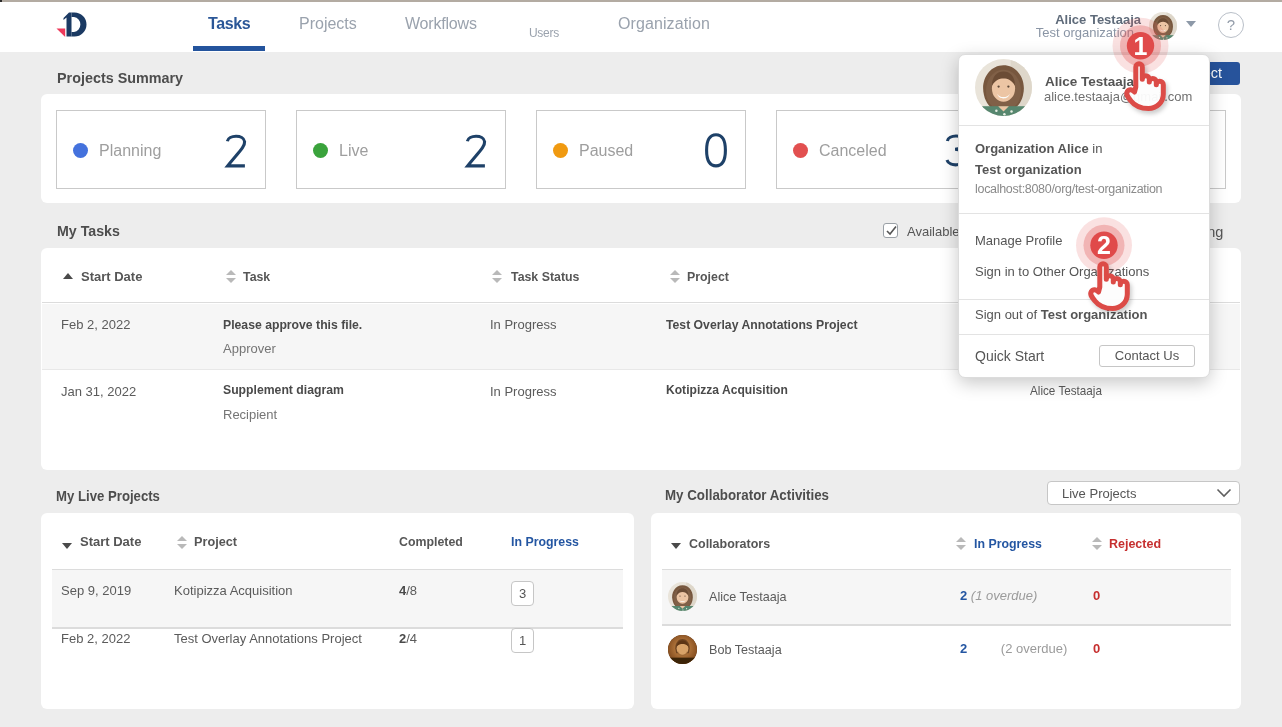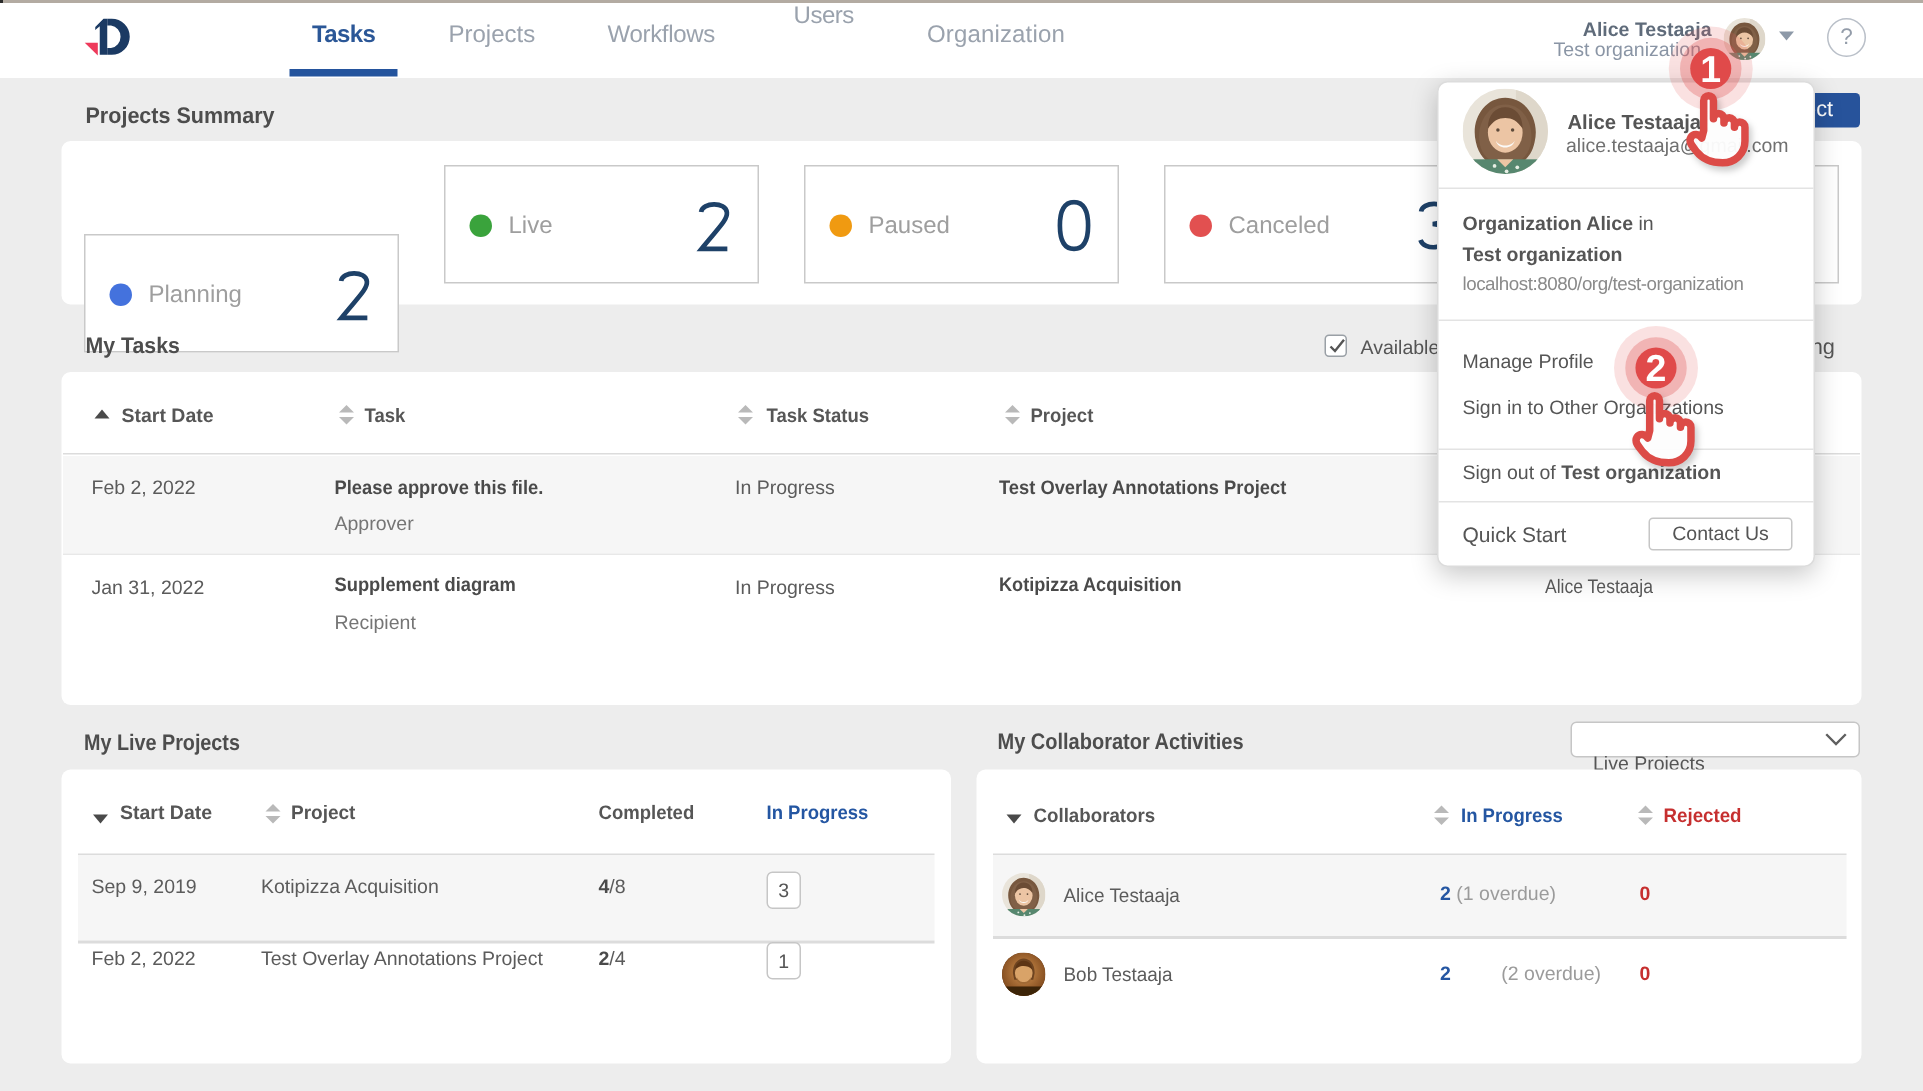--- a/index.html
+++ b/index.html
@@ -23,21 +23,21 @@
 <div class="abs" style="left:0;top:2px;width:1282px;height:50px;background:#fff;"></div>
 <svg class="abs" style="left:55px;top:11px;" width="36" height="27" viewBox="0 0 36 27">
   <polygon points="1.5,17.5 10.2,17.5 10.2,26" fill="#ee3a5b"></polygon>
   <path d="M11.5,25.5 L11.5,6.5 L8.5,9 L8.5,7 L14,1.5 L16.5,1.5 L16.5,25.5 Z" fill="#1b3a63"></path>
   <path d="M16.5,1.5 L19.5,1.5 A12,12 0 0 1 19.5,25.5 L16.5,25.5 L16.5,21 L19,21 A7.6,7.6 0 0 0 19,6 L16.5,6 Z" fill="#1b3a63"></path>
 </svg>
 <div class="abs" style="left:208px;top:15px;font-size:16px;font-weight:bold;color:#2b5797;letter-spacing:-0.4px;">Tasks</div>
 <div class="abs" style="left:193px;top:46px;width:72px;height:5px;background:#24549d;"></div>
 <div class="abs" style="left:299px;top:15px;font-size:16px;color:#9aa2ad;">Projects</div>
 <div class="abs" style="left:405px;top:15px;font-size:16px;color:#9aa2ad;letter-spacing:-0.2px;">Workflows</div>
-<div class="abs" style="left:529px;top:2px;font-size:16px;color:#9aa2ad;letter-spacing:-0.3px;">Users</div>
+<div class="abs" style="left:529px;top:26px;font-size:12px;color:#9aa2ad;letter-spacing:-0.3px;">Users</div>
 <div class="abs" style="left:618px;top:15px;font-size:16px;color:#9aa2ad;letter-spacing:0.1px;">Organization</div>
 
 <div class="abs" style="left:941px;top:12px;width:200px;text-align:right;font-size:13px;font-weight:bold;color:#5f6b7a;">Alice Testaaja</div>
 <div class="abs" style="left:941px;top:25px;width:193px;text-align:right;font-size:13px;color:#8a95a5;">Test organization</div>
 <div class="abs" style="left:1149px;top:12px;width:28px;height:28px;border-radius:50%;overflow:hidden;" id="av-nav"><svg style="display:block;width:100%;height:100%" viewBox="0 0 64 64">
 <rect width="64" height="64" fill="#e9e4da"></rect>
 <rect x="40" width="24" height="64" fill="#ded7ca"></rect>
 <path d="M10,40 C6,24 16,7 32,7 C48,7 58,24 54,40 C52,50 46,55 42,57 L22,57 C18,55 12,50 10,40 Z" fill="#77573e"></path>
 <path d="M13,42 C10,28 18,12 32,12 C46,12 54,28 51,42 C49,50 45,53 42,54 L22,54 C19,53 15,50 13,42 Z" fill="#806047"></path>
 <ellipse cx="32" cy="33" rx="13" ry="15" fill="#ecc5a4"></ellipse>
@@ -56,21 +56,21 @@
 
 <div class="hdr" style="left:57px;top:68.5px;transform:scaleX(0.957);">Projects Summary</div>
 <div class="panel" style="left:41px;top:94px;width:1200px;height:109px;"></div>
 <style>
   .card { position:absolute; top:110px; width:210px; height:79px; background:#fff; border:1px solid #c9c9c9; }
   .card .dot { position:absolute; left:16px; top:32px; width:15px; height:15px; border-radius:50%; }
   .card .lbl { position:absolute; left:42px; top:31px; font-size:16px; color:#9e9e9e; }
   .card .num { position:absolute; right:17px; top:11.5px; font-size:49px; color:#1d4e8c; transform:scaleX(0.9); transform-origin:100% 50%; }
   .numsvg { position:absolute; right:17.3px; top:22.4px; }
 </style>
-<div class="card" style="left:56px;margin-top:46px;">
+<div class="card" style="left:56px;">
     <div class="dot" style="background:#4472dd;"></div>
     <div class="lbl">Planning</div>
     <svg class="numsvg" width="24" height="36" viewBox="0 0 24 36">
       <path d="M3.4,8.3 C4.2,1.8 19.8,1.2 20.6,8.6 C21,13.6 15.5,18.3 3.6,32.9 L20.9,32.9" fill="none" stroke="#1e4168" stroke-width="3.1"></path>
     </svg>
   </div>
 <div class="card" style="left:296px;">
     <div class="dot" style="background:#3aa33c;"></div>
     <div class="lbl">Live</div>
     <svg class="numsvg" width="24" height="36" viewBox="0 0 24 36">
@@ -158,21 +158,21 @@
 <div class="abs" style="left:511px;top:581px;width:23px;height:25px;border:1px solid #c6c6c6;border-radius:4px;background:#fff;font-size:13px;color:#555;text-align:center;line-height:23px;">3</div>
 <div class="abs" style="left:52px;top:627px;width:571px;height:1.5px;background:#dcdcdc;"></div>
 
 <div class="td" style="left:61px;top:630.5px;">Feb 2, 2022</div>
 <div class="td" style="left:174px;top:630.5px;">Test Overlay Annotations Project</div>
 <div class="td" style="left:399px;top:630.5px;"><b style="color:#4a4a4a;">2</b>/4</div>
 <div class="abs" style="left:511px;top:628px;width:23px;height:25px;border:1px solid #c6c6c6;border-radius:4px;background:#fff;font-size:13px;color:#555;text-align:center;line-height:23px;">1</div>
 
 <div class="hdr" style="left:665px;top:485.5px;transform:scaleX(0.889);">My Collaborator Activities</div>
 <div class="abs" style="left:1047px;top:481px;width:193px;height:23.5px;border:1px solid #c6c6c6;border-radius:4px;background:#fff;"></div>
-<div class="abs" style="left:1062px;top:486px;font-size:13px;color:#555;margin-top:15px;">Live Projects</div>
+<div class="abs" style="left:1062px;top:486px;font-size:13px;color:#555;">Live Projects</div>
 <svg class="abs" style="left:1216px;top:488px;" width="16" height="10" viewBox="0 0 16 10">
     <path d="M1.5 1.5 L8 8 L14.5 1.5" stroke="#5f5f5f" stroke-width="1.6" fill="none"></path>
   </svg>
 <div class="panel" style="left:651px;top:513px;width:590px;height:196px;"></div>
 <div class="tri-dn-dark" style="left:671px;top:543px;"></div>
 <div class="th" style="left:689px;top:536px;transform:scaleX(0.96);">Collaborators</div>
 <div class="sorticon" style="left:956px;top:537px;"></div>
 <div class="th" style="left:974px;top:536px;color:#2456a2;">In Progress</div>
 <div class="sorticon" style="left:1092px;top:537px;"></div>
 <div class="th" style="left:1109px;top:536px;color:#c62f2f;transform:scaleX(0.96);">Rejected</div>
@@ -189,21 +189,21 @@
 <path d="M25,39 C27,44 37,44 39,39 C38,46 26,46 25,39 Z" fill="#fbfbf9"></path>
 <circle cx="26.5" cy="31" r="1.3" fill="#5d4a3a"></circle>
       <circle cx="37.5" cy="31" r="1.3" fill="#5d4a3a"></circle>
 <rect y="53" width="64" height="11" fill="#57876f"></rect>
 <path d="M26,53 L32,59 L38,53 Z" fill="#ecc5a4"></path>
 <circle cx="24" cy="58" r="1.4" fill="#e7eee4"></circle>
       <circle cx="41" cy="59" r="1.4" fill="#e7eee4"></circle>
       <circle cx="33" cy="62" r="1.4" fill="#e7eee4"></circle>
 </svg></div>
 <div class="td" style="left:709px;top:589.3px;transform:scaleX(0.97);">Alice Testaaja</div>
-<div class="td" style="left:960px;top:588px;"><b style="color:#2456a2;">2</b> <span style="color:#9b9b9b;">(1 overdue)</span></div>
+<div class="td" style="left:960px;top:588px;"><b style="color:#2456a2;">2</b> <span style="color:#9b9b9b;font-style:italic;">(1 overdue)</span></div>
 <div class="td bold" style="left:1093px;top:588px;color:#c62f2f;font-weight:bold;">0</div>
 <div class="abs" style="left:662px;top:624px;width:569px;height:1.5px;background:#dcdcdc;"></div>
 
 <div class="abs" style="left:668px;top:635px;width:29px;height:29px;border-radius:50%;overflow:hidden;" id="av-bob"><svg style="display:block;width:100%;height:100%" viewBox="0 0 64 64">
 <rect width="64" height="64" fill="#5a3416"></rect>
 <radialGradient id="bg2" cx="0.5" cy="0.45" r="0.6">
         <stop offset="0" stop-color="#d29350"></stop>
         <stop offset="1" stop-color="#7a4419"></stop>
       </radialGradient>
 <rect width="64" height="64" fill="url(#bg2)"></rect>

